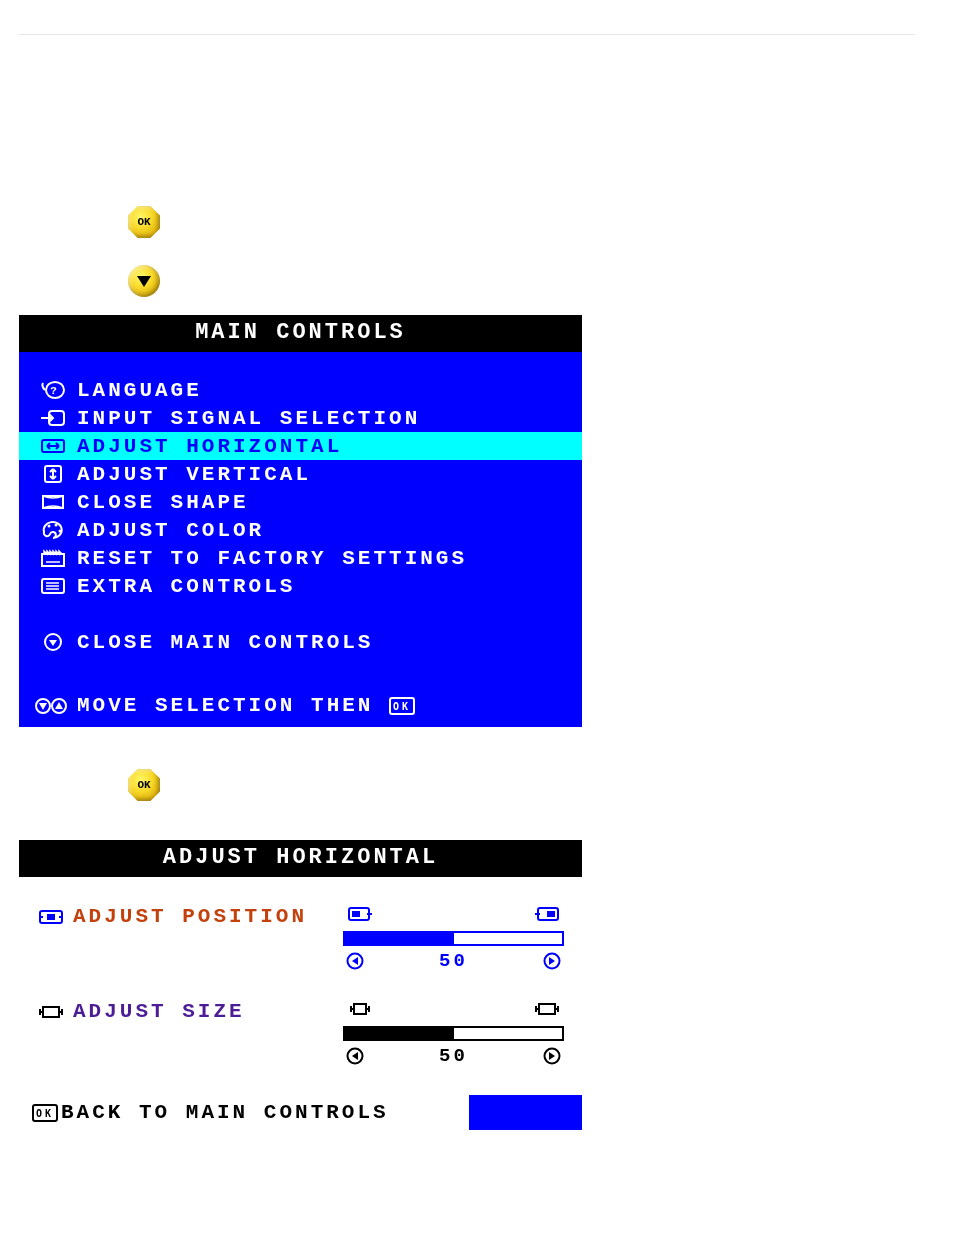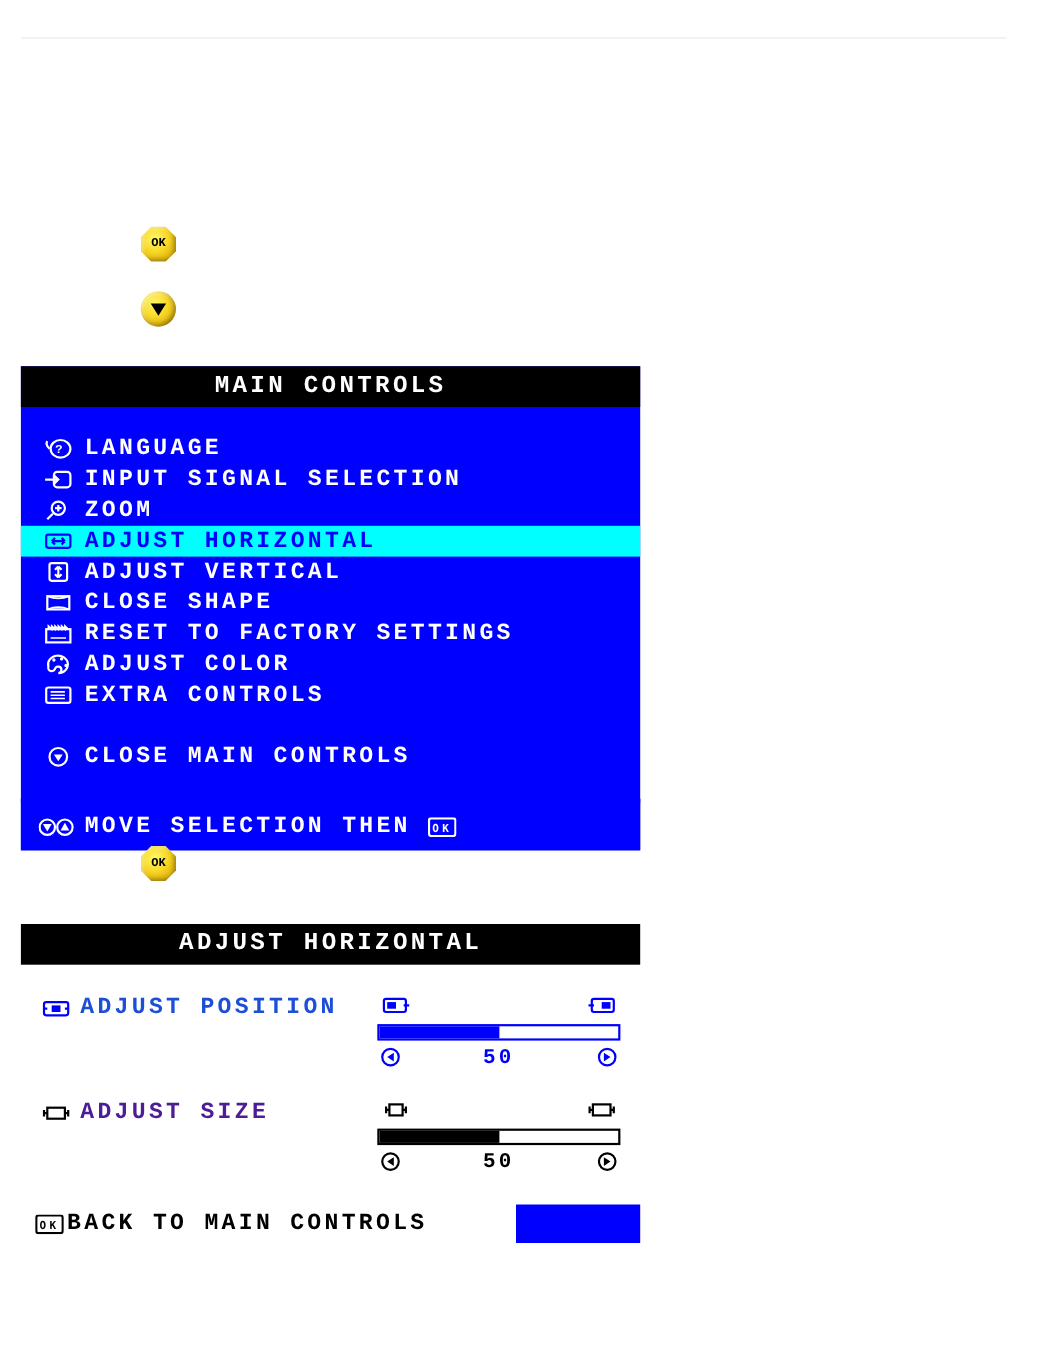--- a/index.html
+++ b/index.html
@@ -149,21 +149,21 @@
 
 <div class="top-divider"></div>
 
 <div class="yellow-btn octagon" id="btn-ok1" style="left: 128px; top: 206px;">
     <span class="ok-text">OK</span>
   </div>
 <div class="yellow-btn" id="btn-down" style="left: 128px; top: 265px;">
     <div class="down-tri"></div>
   </div>
 
-<div class="osd-panel" id="main-panel" style="left: 19px; top: 333px;">
+<div class="osd-panel" id="main-panel" style="left: 19px; top: 315px;">
   <div class="osd-title-bar">MAIN CONTROLS</div>
   <div class="osd-body" id="main-items">
       <div class="osd-row">
         <div class="icon-slot">
           <svg width="28" height="20" viewBox="0 0 28 20">
             <ellipse cx="16" cy="10" rx="9" ry="8" fill="none" stroke="#fff" stroke-width="2"></ellipse>
             <path d="M6 10 Q 2 6 4 3" fill="none" stroke="#fff" stroke-width="2"></path>
             <text x="16" y="14" font-size="11" fill="#fff" text-anchor="middle" font-weight="bold">?</text>
           </svg>
         </div>
@@ -171,31 +171,20 @@
       </div>
       <div class="osd-row">
         <div class="icon-slot">
           <svg width="28" height="20" viewBox="0 0 28 20">
             <rect x="10" y="3" width="15" height="14" rx="3" fill="none" stroke="#fff" stroke-width="2"></rect>
             <path d="M2 10 L14 10 M10 6 L14 10 L10 14" fill="none" stroke="#fff" stroke-width="2"></path>
           </svg>
         </div>
         <span class="label">INPUT SIGNAL SELECTION</span>
       </div>
-      <div class="osd-row">
-        <div class="icon-slot">
-          <svg width="28" height="20" viewBox="0 0 28 20">
-            <circle cx="14" cy="8" r="6" fill="none" stroke="#fff" stroke-width="2"></circle>
-            <line x1="14" y1="5" x2="14" y2="11" stroke="#fff" stroke-width="2"></line>
-            <line x1="11" y1="8" x2="17" y2="8" stroke="#fff" stroke-width="2"></line>
-            <line x1="9" y1="13" x2="4" y2="18" stroke="#fff" stroke-width="2"></line>
-          </svg>
-        </div>
-        <span class="label">ZOOM</span>
-      </div>
       <div class="osd-row highlight">
         <div class="icon-slot">
           <svg width="28" height="20" viewBox="0 0 28 20">
             <rect x="3" y="4" width="22" height="12" rx="2" fill="none" stroke="#0000ff" stroke-width="2"></rect>
             <path d="M8 10 L20 10 M8 10 L11 7 M8 10 L11 13 M20 10 L17 7 M20 10 L17 13" fill="none" stroke="#0000ff" stroke-width="2"></path>
           </svg>
         </div>
         <span class="label">ADJUST HORIZONTAL</span>
       </div>
       <div class="osd-row">
@@ -208,41 +197,41 @@
         <span class="label">ADJUST VERTICAL</span>
       </div>
       <div class="osd-row">
         <div class="icon-slot">
           <svg width="28" height="20" viewBox="0 0 28 20">
             <rect x="4" y="4" width="20" height="12" fill="none" stroke="#fff" stroke-width="2"></rect>
             <path d="M4 4 Q14 8 24 4 M4 16 Q14 12 24 16" fill="none" stroke="#fff" stroke-width="1.5"></path>
           </svg>
         </div>
         <span class="label">CLOSE SHAPE</span>
-      </div>
-      <div class="osd-row">
-        <div class="icon-slot">
-          <svg width="28" height="20" viewBox="0 0 28 20">
-            <rect x="3" y="6" width="22" height="12" fill="none" stroke="#fff" stroke-width="2"></rect>
-            <path d="M5 6 L5 3 L8 6 L8 3 L11 6 L11 3 L14 6 L14 3 L17 6 L17 3 L20 6 L20 3 L23 6" fill="none" stroke="#fff" stroke-width="1.5"></path>
-            <line x1="7" y1="14" x2="21" y2="14" stroke="#fff" stroke-width="1.5"></line>
-          </svg>
-        </div>
-        <span class="label">RESET TO FACTORY SETTINGS</span>
       </div>
       <div class="osd-row">
         <div class="icon-slot">
           <svg width="28" height="20" viewBox="0 0 28 20">
             <path d="M5 12 A9 8 0 1 1 14 18 A3 3 0 1 0 11 14 A3 3 0 0 1 5 12 Z" fill="none" stroke="#fff" stroke-width="2"></path>
             <circle cx="10" cy="6" r="1.5" fill="#fff"></circle>
             <circle cx="17" cy="5" r="1.5" fill="#fff"></circle>
             <circle cx="21" cy="11" r="1.5" fill="#fff"></circle>
           </svg>
         </div>
         <span class="label">ADJUST COLOR</span>
+      </div>
+      <div class="osd-row">
+        <div class="icon-slot">
+          <svg width="28" height="20" viewBox="0 0 28 20">
+            <rect x="3" y="6" width="22" height="12" fill="none" stroke="#fff" stroke-width="2"></rect>
+            <path d="M5 6 L5 3 L8 6 L8 3 L11 6 L11 3 L14 6 L14 3 L17 6 L17 3 L20 6 L20 3 L23 6" fill="none" stroke="#fff" stroke-width="1.5"></path>
+            <line x1="7" y1="14" x2="21" y2="14" stroke="#fff" stroke-width="1.5"></line>
+          </svg>
+        </div>
+        <span class="label">RESET TO FACTORY SETTINGS</span>
       </div>
       <div class="osd-row">
         <div class="icon-slot">
           <svg width="28" height="20" viewBox="0 0 28 20">
             <rect x="3" y="3" width="22" height="14" rx="2" fill="none" stroke="#fff" stroke-width="2"></rect>
             <line x1="7" y1="7" x2="20" y2="7" stroke="#fff" stroke-width="1.5"></line>
             <line x1="7" y1="10" x2="20" y2="10" stroke="#fff" stroke-width="1.5"></line>
             <line x1="7" y1="13" x2="20" y2="13" stroke="#fff" stroke-width="1.5"></line>
           </svg>
         </div>
@@ -285,21 +274,21 @@
   <div class="osd-title-bar">ADJUST HORIZONTAL</div>
   <div class="adj-body" id="adj-rows">
       <div class="adj-row selected">
     <div class="icon-slot">
           <svg width="28" height="20" viewBox="0 0 28 20">
             <rect x="3" y="4" width="22" height="12" rx="2" fill="none" stroke="#0000ff" stroke-width="2"></rect>
             <rect x="10" y="7" width="8" height="6" fill="#0000ff"></rect>
             <path d="M6 10 L3 10 M22 10 L25 10" stroke="#0000ff" stroke-width="2"></path>
           </svg>
         </div>
-    <div class="label" style="color:#1d4ed8">ADJUST POSITION</div>
+    <div class="label" style="color:#c2410c">ADJUST POSITION</div>
     <div class="adj-controls">
       <div class="ctrl-icons">
         <span>
               <svg width="26" height="18" viewBox="0 0 26 18">
                 <rect x="2" y="3" width="20" height="12" rx="2" fill="none" stroke="#0000ff" stroke-width="2"></rect>
                 <rect x="5" y="6" width="8" height="6" fill="#0000ff"></rect>
                 <path d="M20 9 L25 9" stroke="#0000ff" stroke-width="2"></path>
               </svg>
             </span>
         <span>

